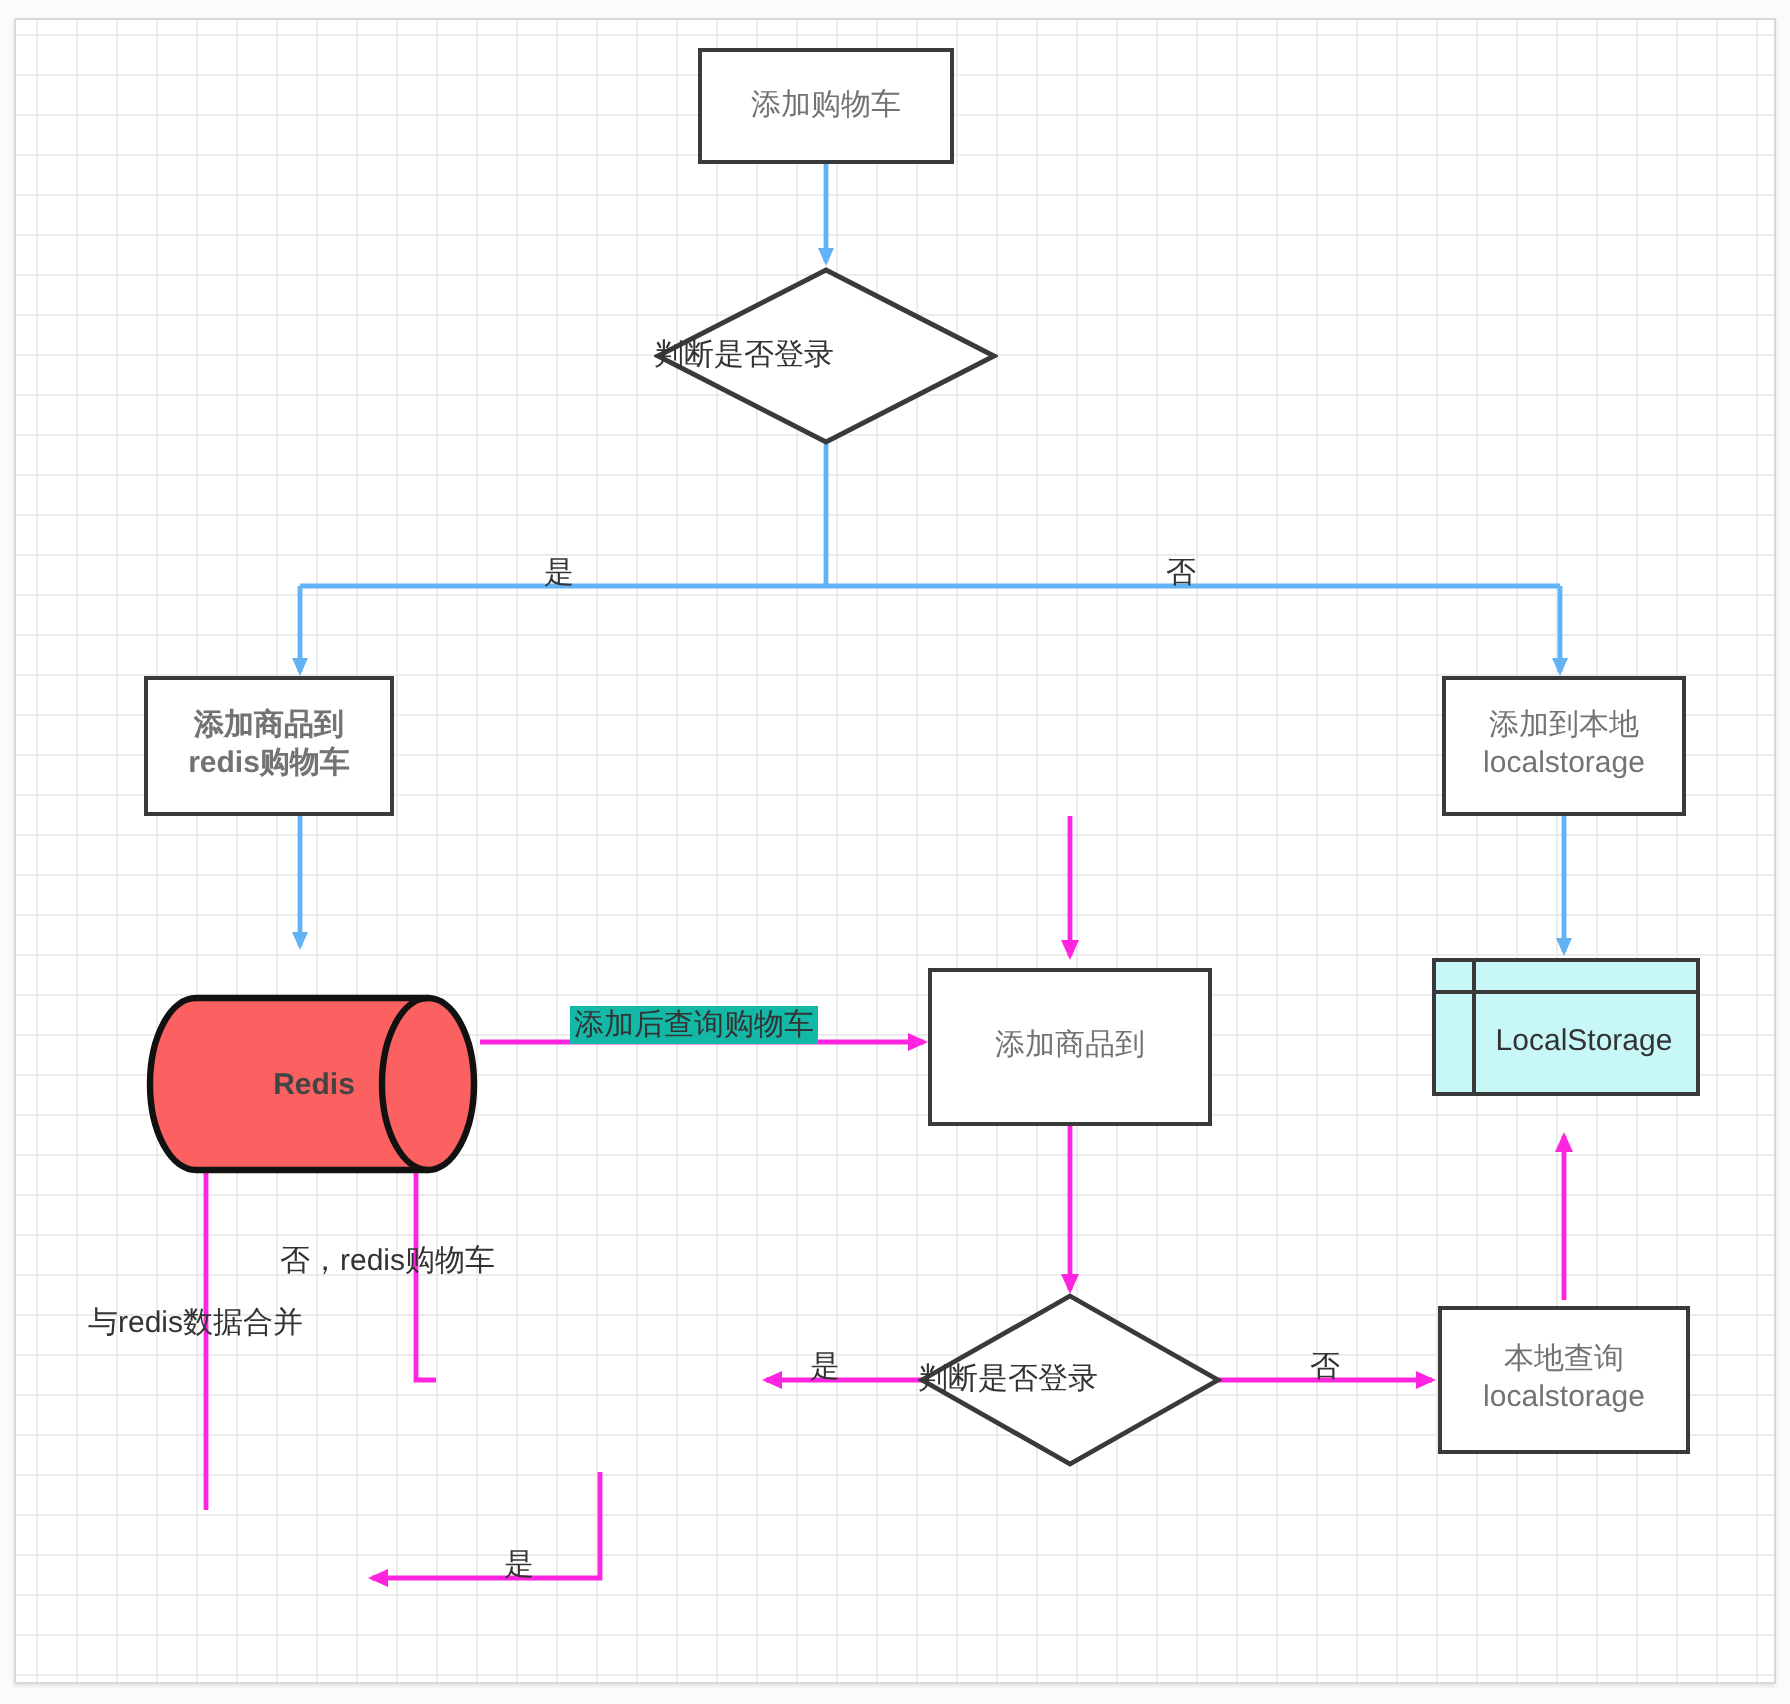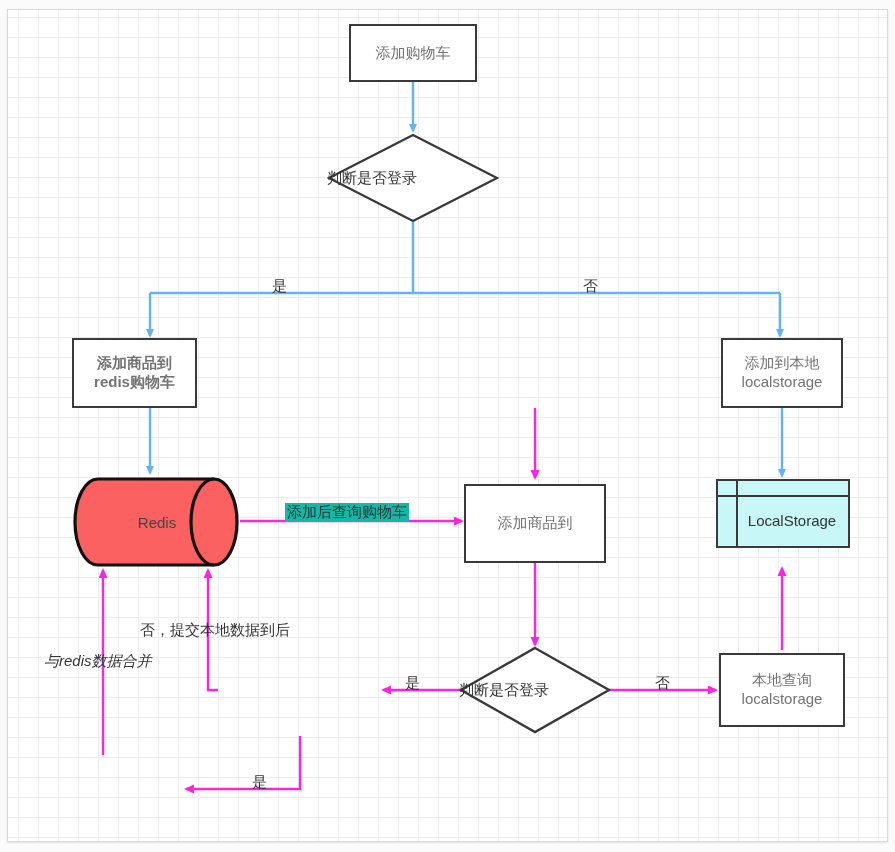--- a/index.html
+++ b/index.html
@@ -87,22 +87,22 @@
 
       <path d="M300,736 L300,789 L186,789" marker-end="url(#ah-mag)"></path>
 
       <path d="M103,755 L103,570" marker-end="url(#ah-mag)"></path>
     </g>
   </svg>
 
   <div class="edge-label" style="left:272px;top:277px;">是</div>
   <div class="edge-label" style="left:583px;top:277px;">否</div>
   <div class="edge-label" style="left:285px;top:503px;background:#14b8a6;padding:0 2px;">添加后查询购物车</div>
-  <div class="edge-label" style="left:140px;top:621px;">否，提交本地数据到后</div>
-  <div class="edge-label" style="left:44px;top:652px;font-style:italic;">与redis数据合并</div>
+  <div class="edge-label" style="left:140px;top:621px;">否，redis购物车</div>
+  <div class="edge-label" style="left:44px;top:652px;">与redis数据合并</div>
   <div class="edge-label" style="left:405px;top:674px;">是</div>
   <div class="edge-label" style="left:655px;top:674px;">否</div>
   <div class="edge-label" style="left:252px;top:773px;">是</div>
 
   <div class="node boxnode" style="left:349px;top:24px;width:128px;height:58px;">
     <span class="ml">添加购物车</span>
   </div>
 
   <div class="diamond-wrap" style="left:327px;top:133px;width:172px;height:90px;">
     <svg class="diamond-svg" width="172" height="90" viewBox="0 0 172 90">
@@ -117,21 +117,21 @@
     <span class="ml">添加商品到
 redis购物车</span>
   </div>
 
 
   <div class="node boxnode" style="left:721px;top:338px;width:122px;height:70px;">
     <span class="ml">添加到本地
 localstorage</span>
   </div>
 
-  <div class="cyl-wrap" style="left:72px;top:476px;width:170px;height:92px;">
+  <div class="cyl-wrap" style="left:72px;top:496px;width:170px;height:92px;font-weight:bold;">
     <svg width="170" height="92" viewBox="0 0 170 92">
       <path d="M26,3 H142 A23,43 0 0 1 142,89 H26 A23,43 0 0 1 26,3 Z" fill="#fa6160" stroke="#111111" stroke-width="3.2"></path>
       <path d="M142,3 A23,43 0 0 0 142,89" fill="none" stroke="#111111" stroke-width="3.2"></path>
     </svg>
     <div class="cyl-label" style="padding-right:26px;">
         <span>Redis</span>
       </div>
   </div>
 
   <div class="node boxnode" style="left:464px;top:484px;width:142px;height:79px;">

